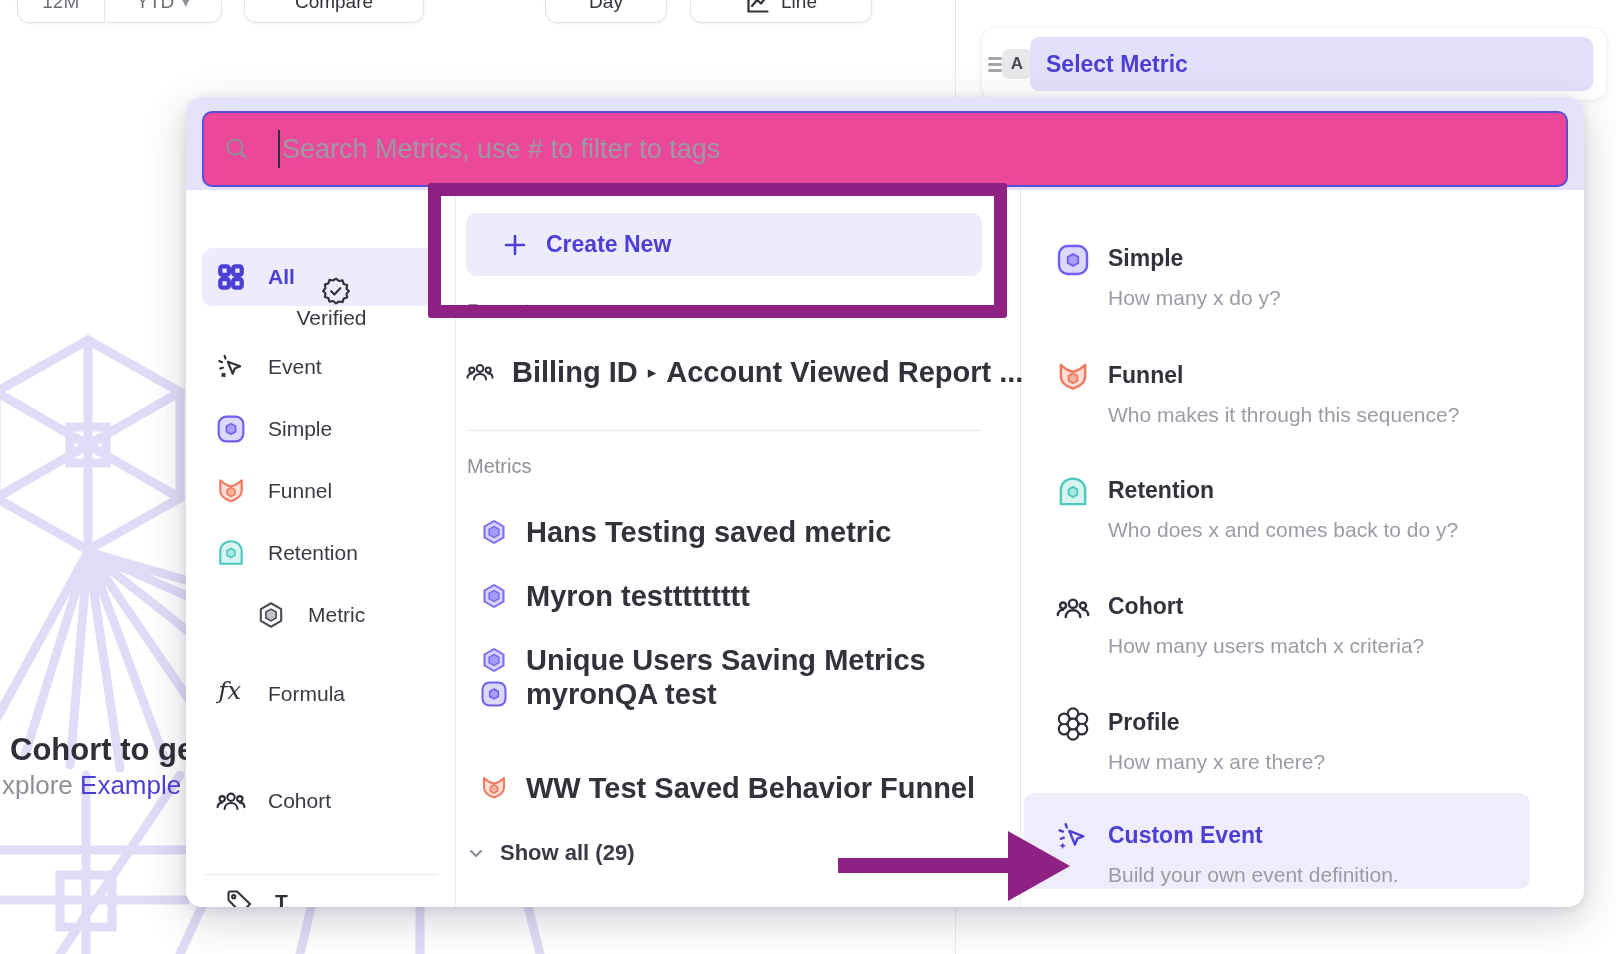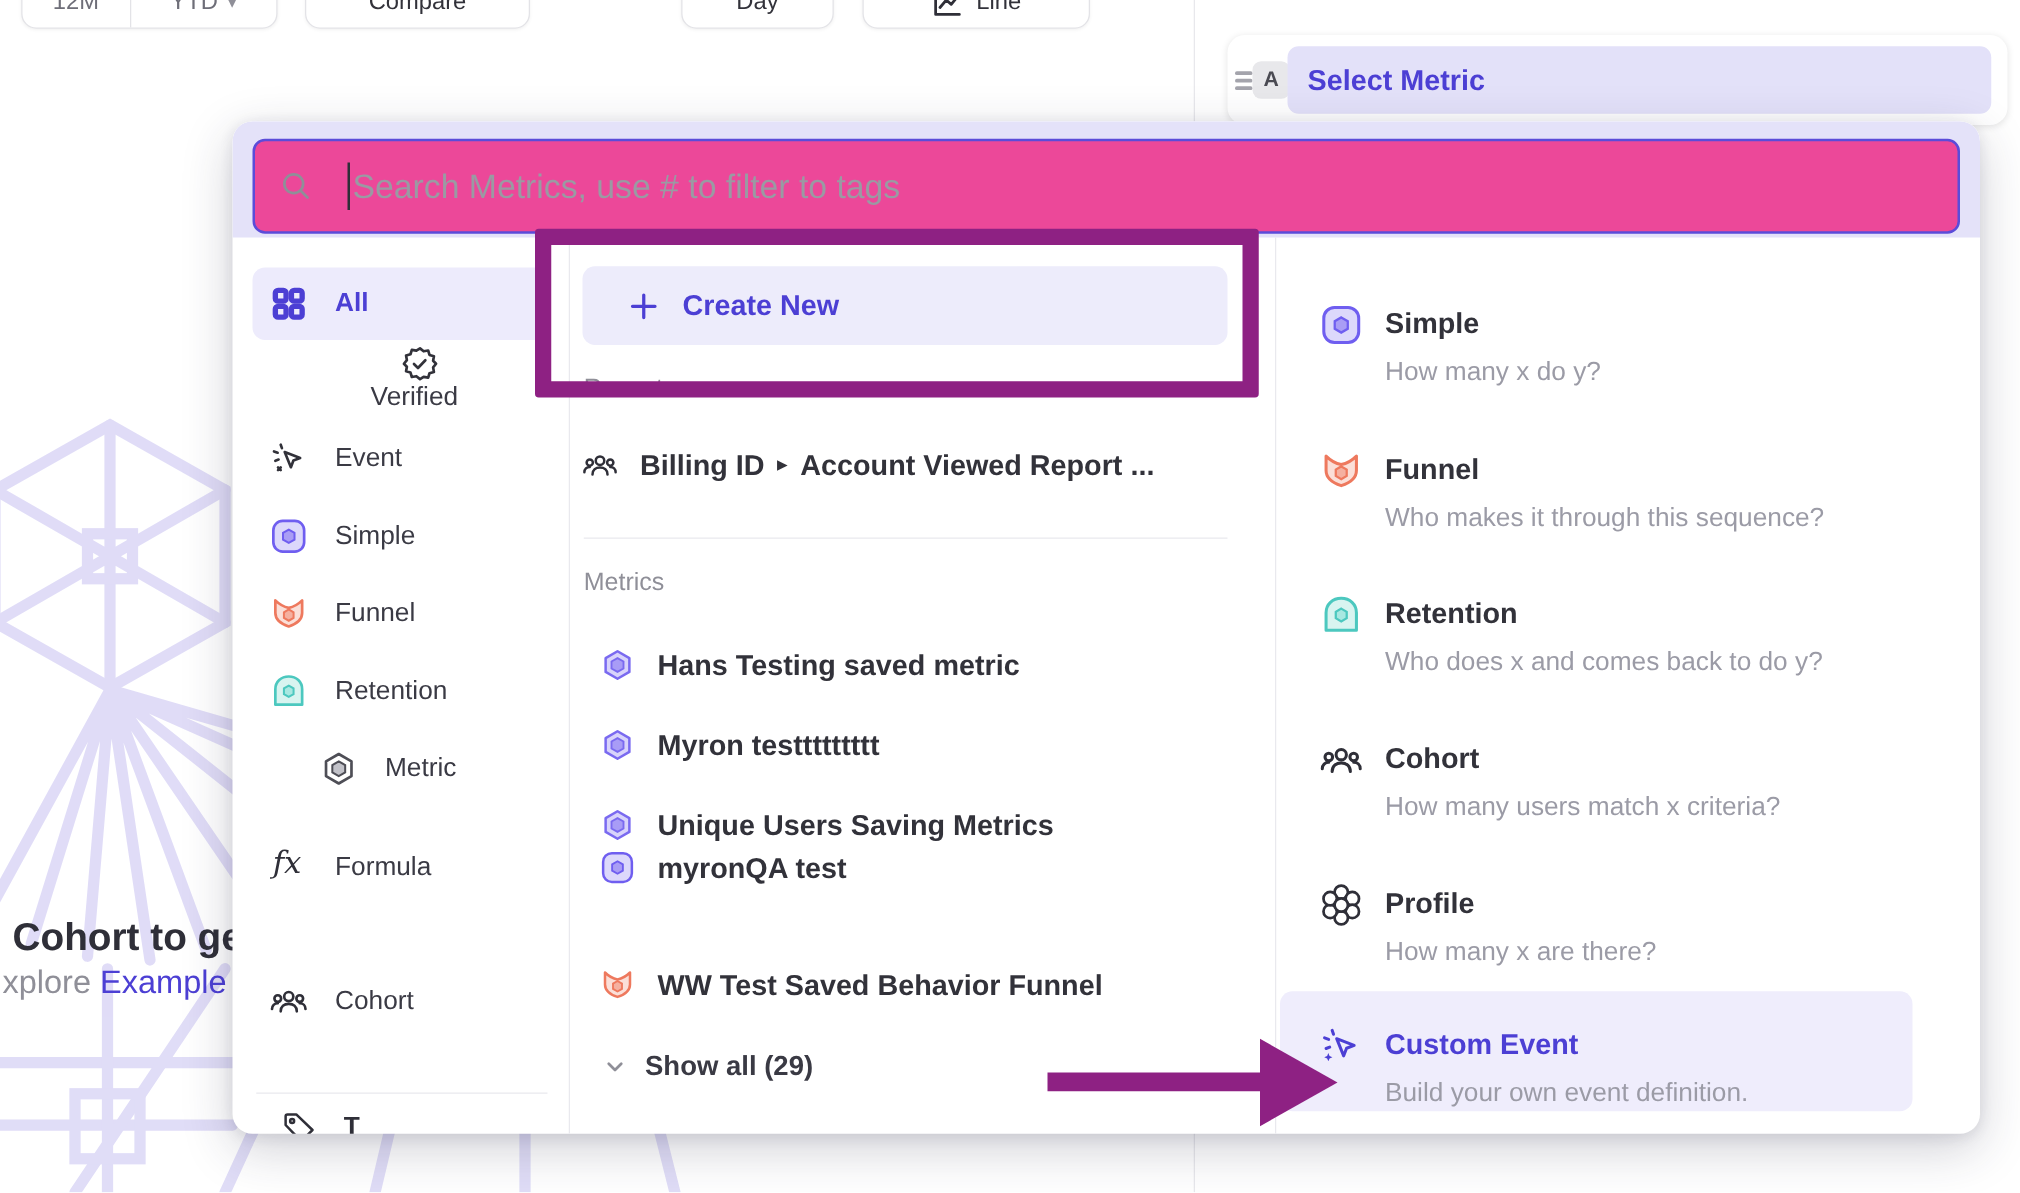--- a/index.html
+++ b/index.html
@@ -36,35 +36,35 @@
           border:2px solid #5b4cd9;border-radius:10px;background:#ec4899;font-size:27px;color:#2f2f38;
           padding:0 20px 0 78px;outline:none;font-family:inherit;}
   .search::placeholder{color:#9a9aa3;}
   .searchicon{position:absolute;left:38px;top:39px;width:26px;height:26px;}
   .caret{position:absolute;left:92px;top:33px;width:2px;height:38px;background:#2f2f38;}
   .coldiv{position:absolute;top:93px;bottom:0;width:1px;background:#e9e9ee;}
   
   .srow{position:absolute;left:0;width:269px;height:58px;display:flex;align-items:center;cursor:pointer;}
   .srow .ic{width:30px;height:30px;margin-left:30px;flex:0 0 30px;}
   .srow .lb{margin-left:22px;font-size:21px;font-weight:500;color:#3a3a44;}
-  .srow.sel{left:16px;width:237px;border-radius:10px;background:#edebfc;}
+  .srow.sel{left:16px;width:237px;border-radius:10px;background:#edebfc;margin-top:34px;}
   .srow.sel .ic{margin-left:14px;}
   .srow.sel .lb{color:#4c3fd4;font-weight:600;}
   .sidediv{position:absolute;left:19px;top:777px;width:233px;height:1px;background:#e9e9ee;}
   
   .createbtn{position:absolute;left:280px;top:116px;width:516px;height:63px;background:#edecfb;border-radius:10px;
              display:flex;align-items:center;color:#4c3fd4;font-size:23px;font-weight:600;cursor:pointer;}
   .createbtn .plus{width:26px;height:26px;margin:0 18px 0 36px;}
   .seclabel{position:absolute;font-size:20px;font-weight:500;color:#8f8f98;}
   .mrow{position:absolute;left:280px;width:520px;height:50px;display:flex;align-items:center;cursor:pointer;}
   .mrow .ic{width:28px;height:28px;flex:0 0 28px;margin-left:14px;}
-  .mrow .lb{margin-left:18px;font-size:23px;font-weight:600;color:#32323a;white-space:nowrap;}
+  .mrow .lb{margin-left:18px;font-size:29px;font-weight:600;color:#32323a;white-space:nowrap;}
   .middiv{position:absolute;left:281px;top:333px;width:515px;height:1px;background:#e9e9ee;}
   .crt{display:inline-block;margin:0 10px;font-size:17px;color:#32323a;}
-  .showall{position:absolute;left:296px;top:735px;height:42px;display:flex;align-items:center;cursor:pointer;}
+  .showall{position:absolute;left:280px;top:735px;height:42px;display:flex;align-items:center;cursor:pointer;}
   .showall .lb{margin-left:14px;font-size:22px;font-weight:600;color:#3a3a44;}
   
   .trow{position:absolute;left:834px;width:540px;cursor:pointer;}
   .trow .ic{position:absolute;left:36px;top:0;width:34px;height:34px;}
   .trow .tt{position:absolute;left:88px;top:2px;font-size:23px;font-weight:600;color:#32323a;white-space:nowrap;}
   .trow .dd{position:absolute;left:88px;top:43px;font-size:21px;color:#9b9ba6;white-space:nowrap;}
   .hilite{position:absolute;left:838px;top:696px;width:506px;height:96px;border-radius:10px;background:#efedfc;}
   .trow.custom .tt{color:#4c3fd4;}
   
   .annobox{position:absolute;left:428px;top:183px;width:579px;height:135px;box-sizing:border-box;

